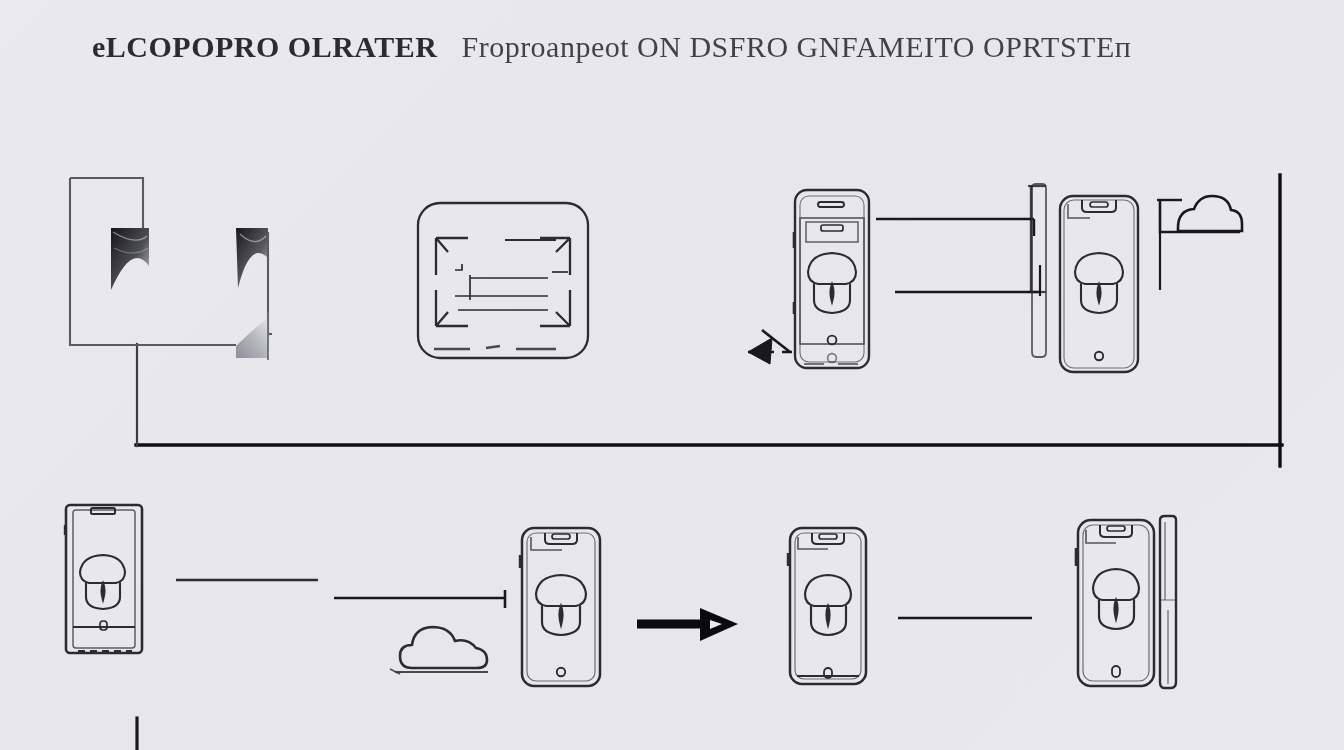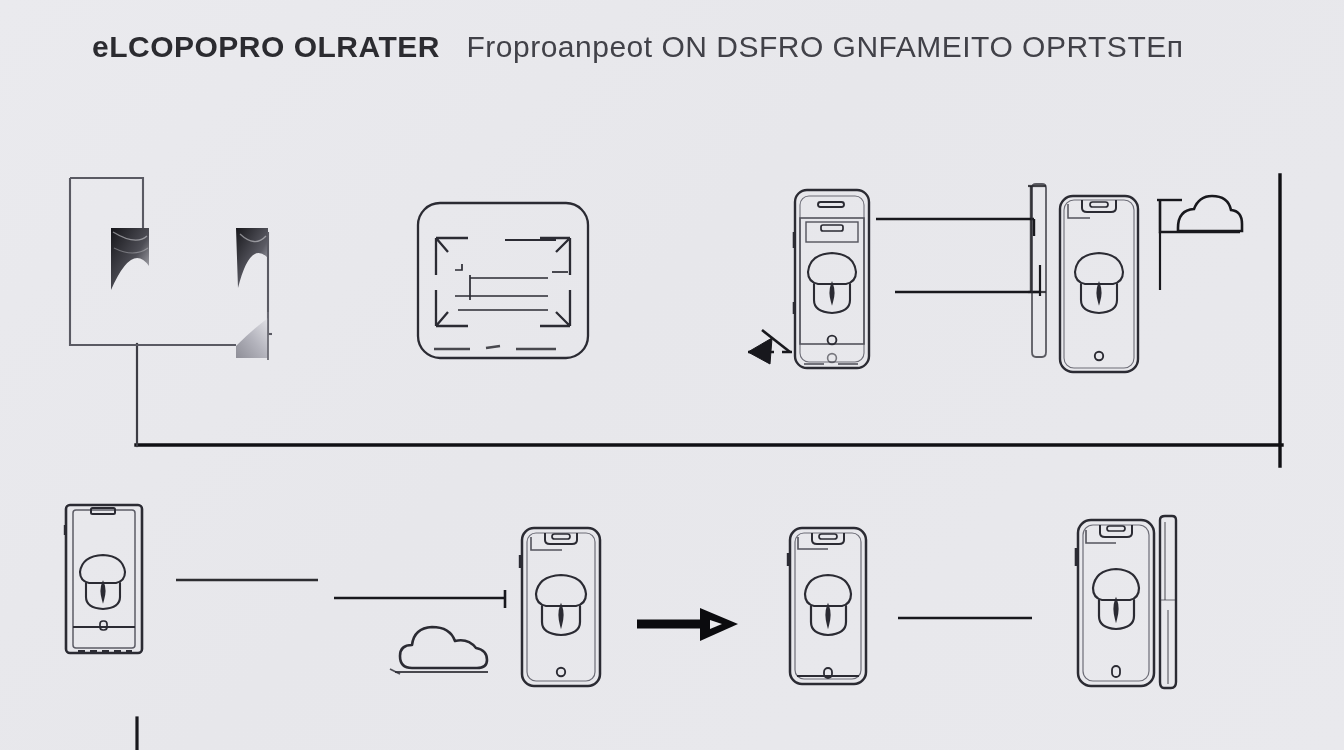--- a/index.html
+++ b/index.html
@@ -22,21 +22,21 @@
     left: 0;
     top: 0;
     width: 1344px;
     height: 750px;
   }
   .title-text {
     position: absolute;
     left: 92px;
     top: 30px;
     width: 1200px;
-    font-family: Liberation Sans, sans-serif;
+    font-family: Liberation Serif, serif;
     font-size: 30px;
     font-weight: 700;
     letter-spacing: 0.5px;
     color: #1d1d22;
     white-space: nowrap;
     opacity: 0.93;
     filter: blur(0.35px);
   }
   .title-text .soft {
     font-weight: 400;

